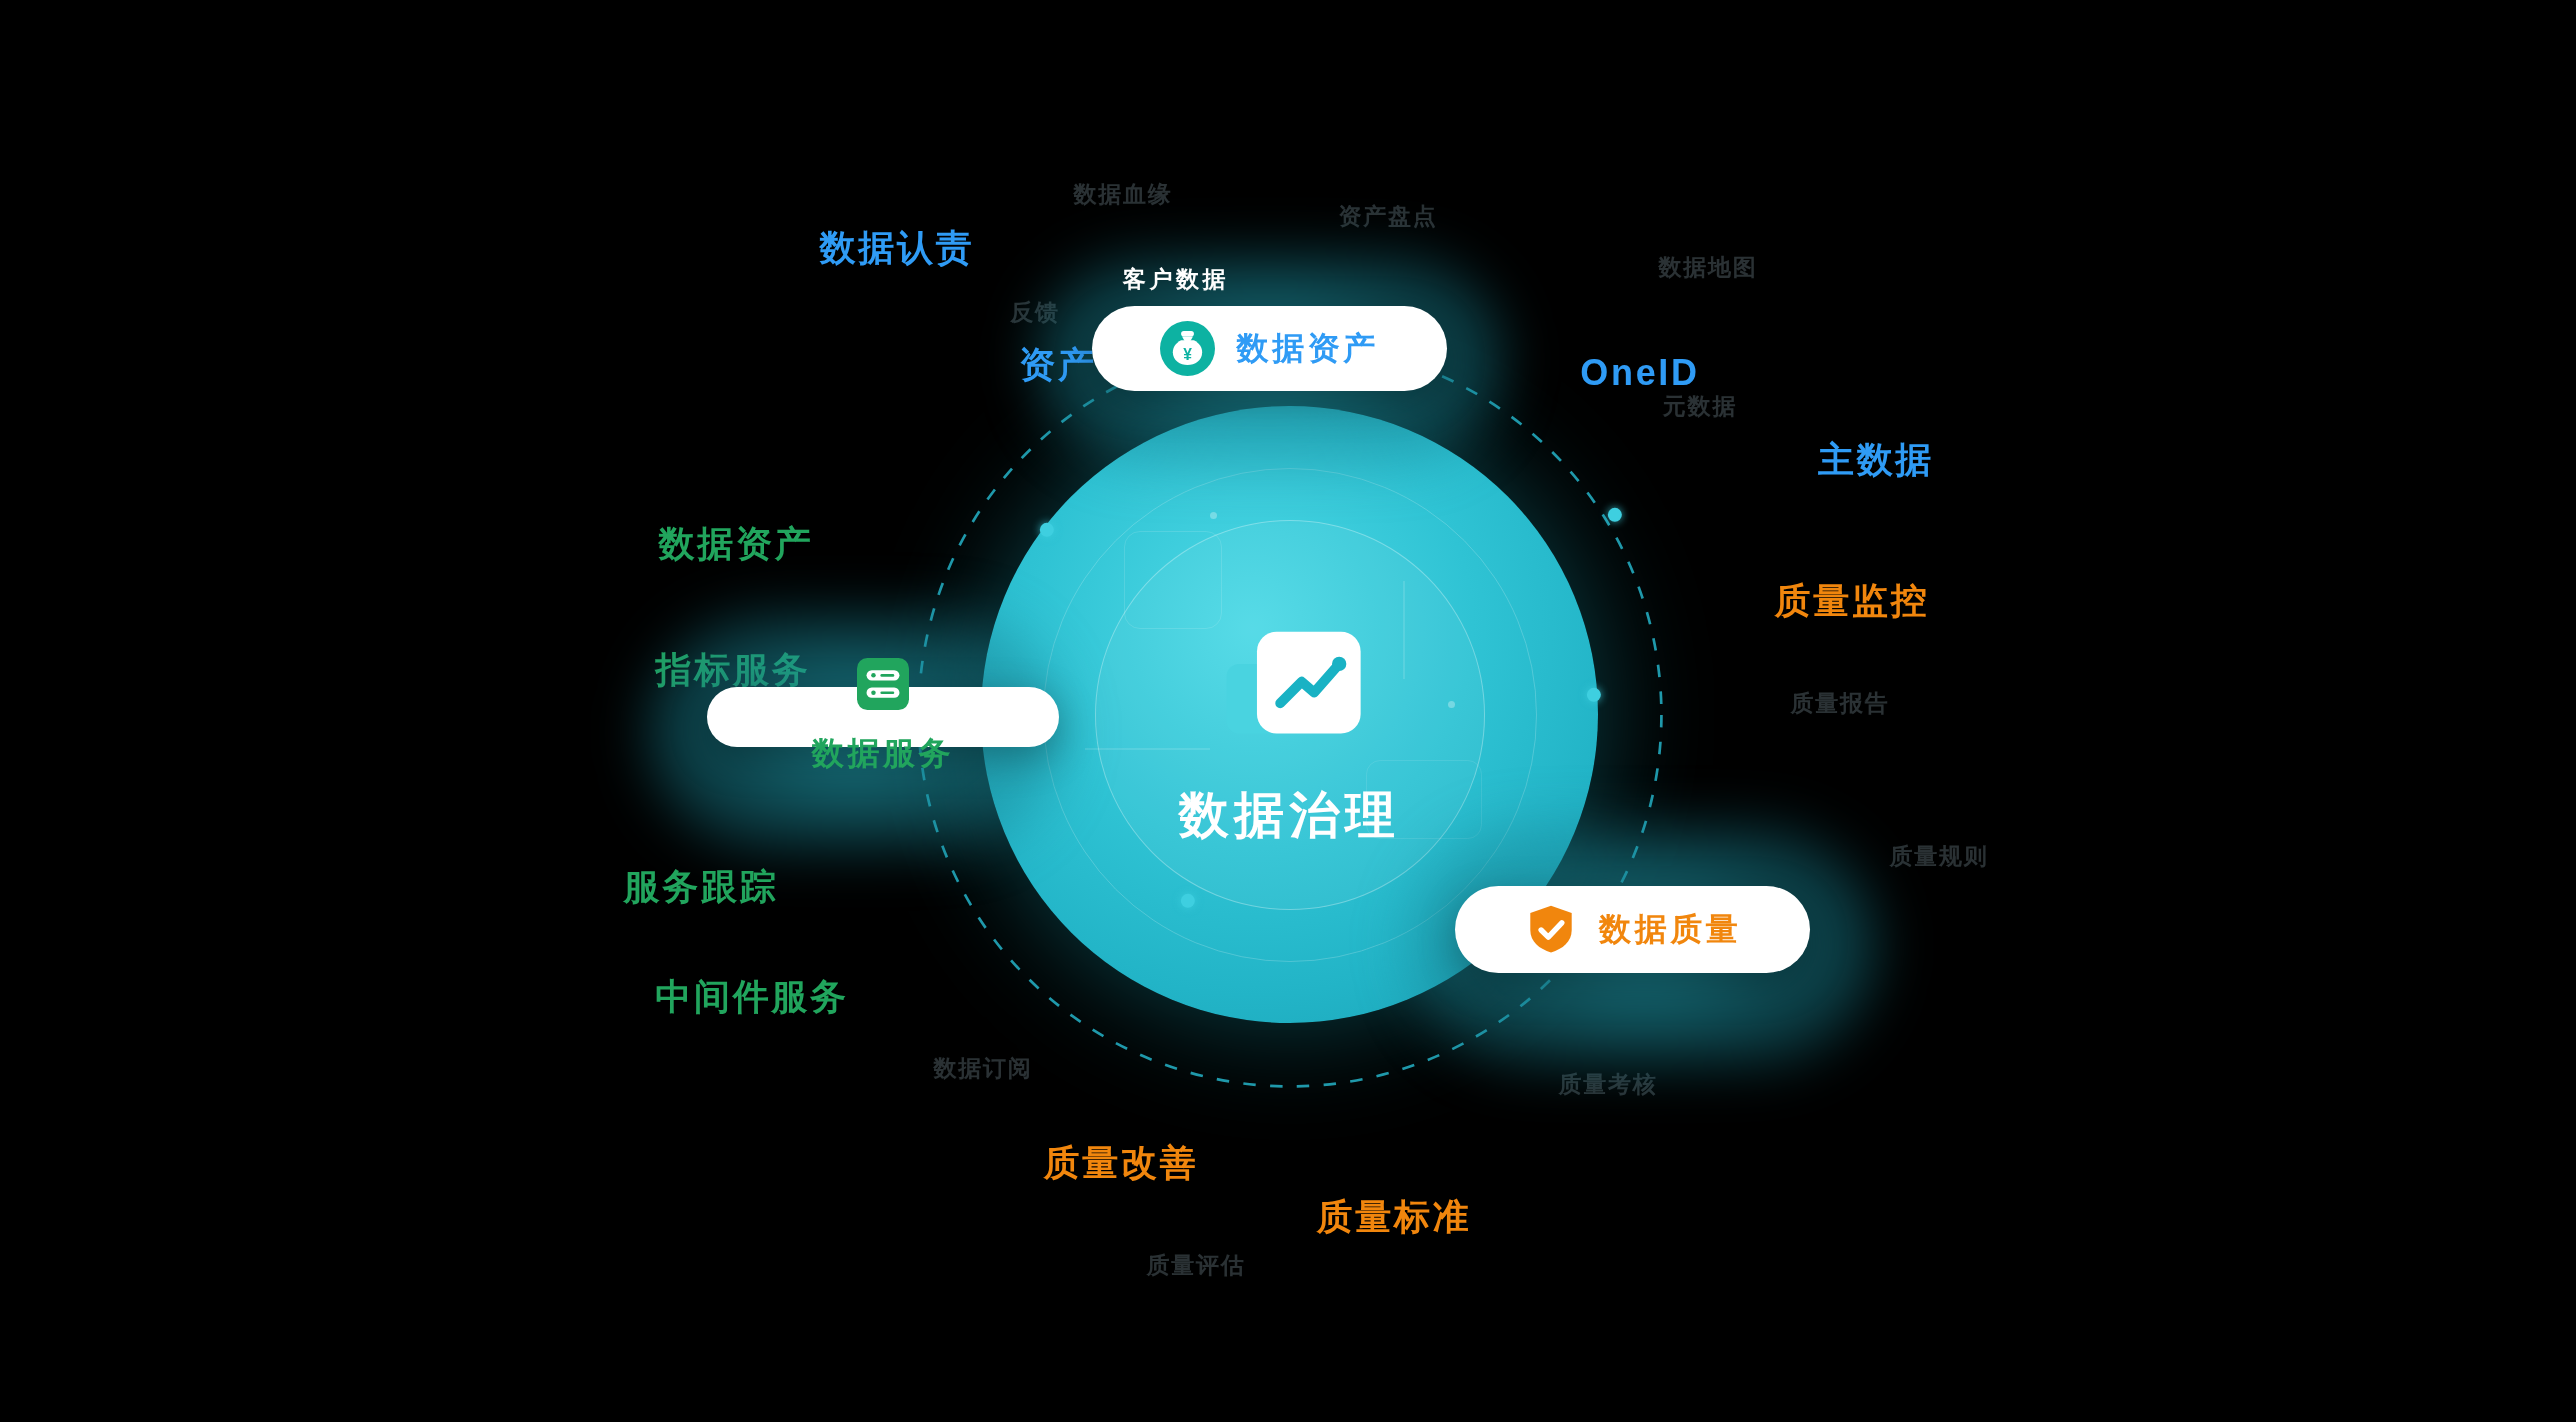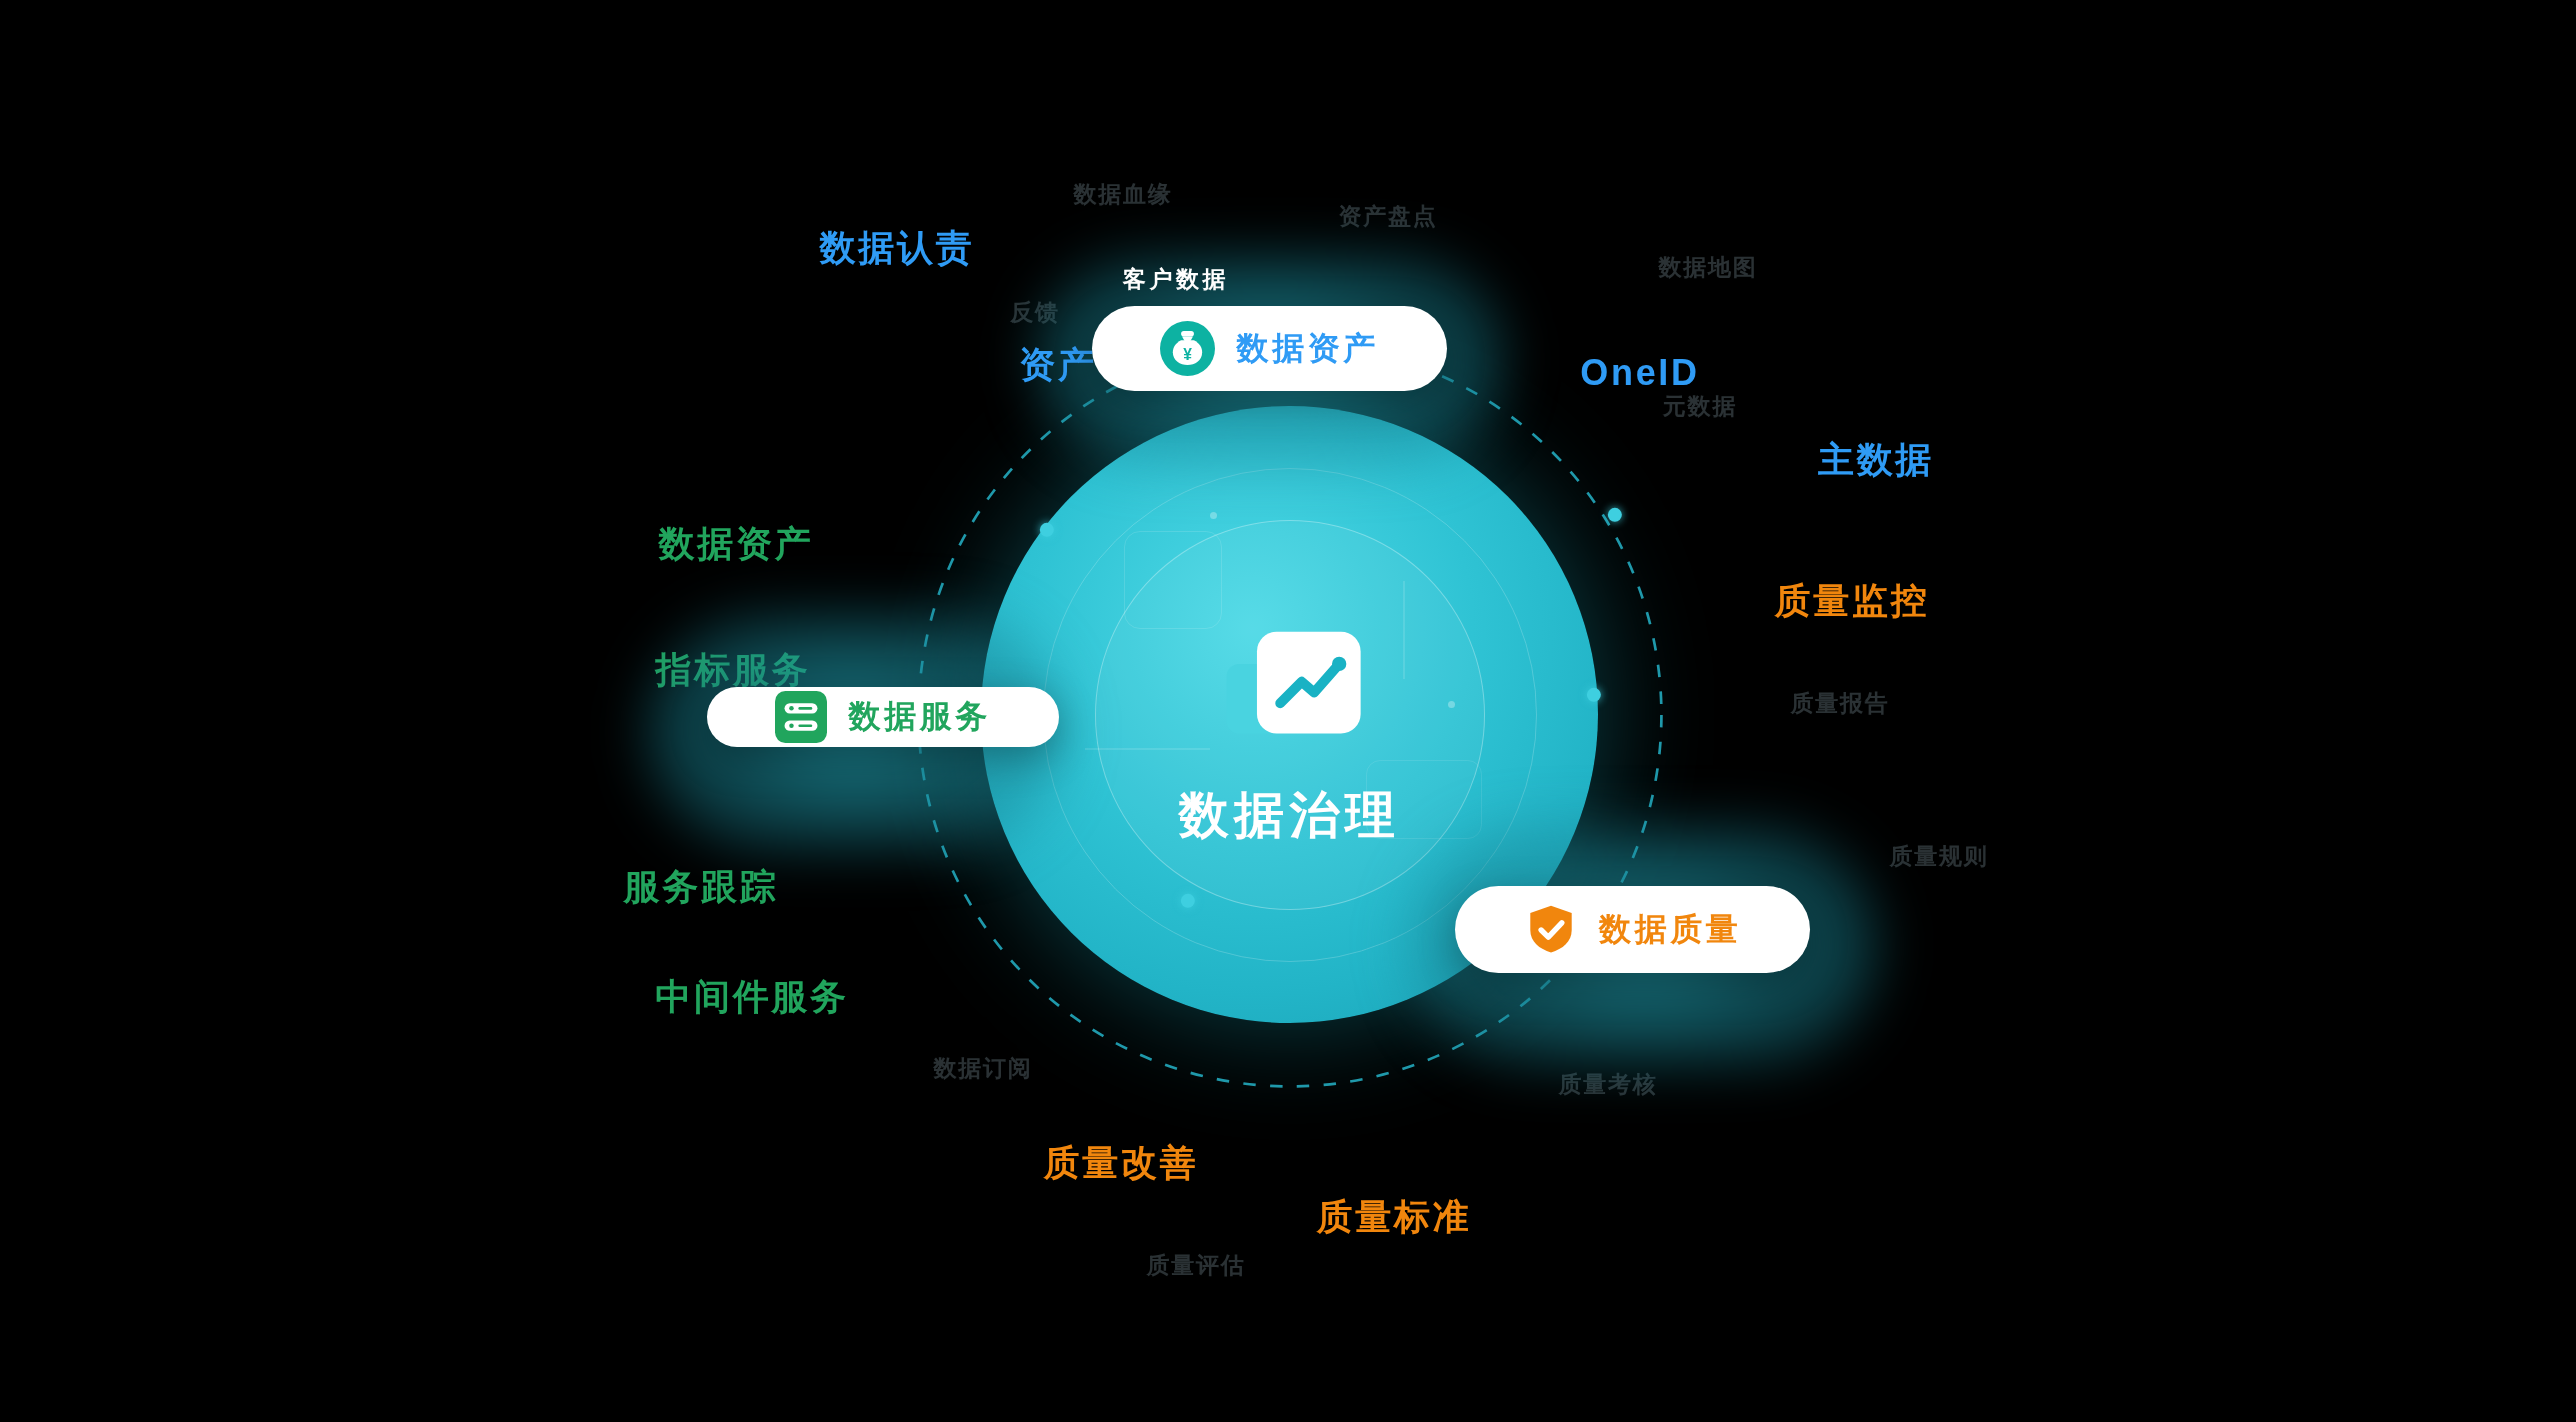--- a/index.html
+++ b/index.html
@@ -130,21 +130,21 @@
         <circle cx="30" cy="30" r="30" fill="#0db2a2"></circle>
         <rect x="23" y="11" width="14" height="6" rx="3" fill="#ffffff"></rect>
         <path d="M24 17 h12 l-3 5 h-6 z" fill="#ffffff"></path>
         <path d="M23 21 h14 c6 3 9 8 9 13 c0 9-8 14-16 14 s-16-5-16-14 c0-5 3-10 9-13 z" fill="#ffffff"></path>
         <text x="30" y="42" font-size="17" font-weight="bold" fill="#0db2a2" text-anchor="middle">¥</text>
       </svg>
     </span>
     <span class="txt" style="color:#2f9bf5;">数据资产</span>
   </div>
 
-  <div class="pill" style="left:707px;top:687px;width:352px;height:60px;">
+  <div class="pill" style="left:707px;top:687px;width:352px;height:60px;flex-direction:column;">
     <span class="picon">
       <svg width="52" height="52" viewBox="0 0 60 60">
         <rect x="0" y="0" width="60" height="60" rx="12" fill="#21a55d"></rect>
         <rect x="11" y="14" width="38" height="12" rx="6" fill="#ffffff"></rect>
         <rect x="11" y="34" width="38" height="12" rx="6" fill="#ffffff"></rect>
         <circle cx="19" cy="20" r="2.6" fill="#21a55d"></circle>
         <circle cx="19" cy="40" r="2.6" fill="#21a55d"></circle>
         <rect x="27" y="18.6" width="16" height="3" rx="1.5" fill="#21a55d"></rect>
         <rect x="27" y="38.6" width="16" height="3" rx="1.5" fill="#21a55d"></rect>
       </svg>

